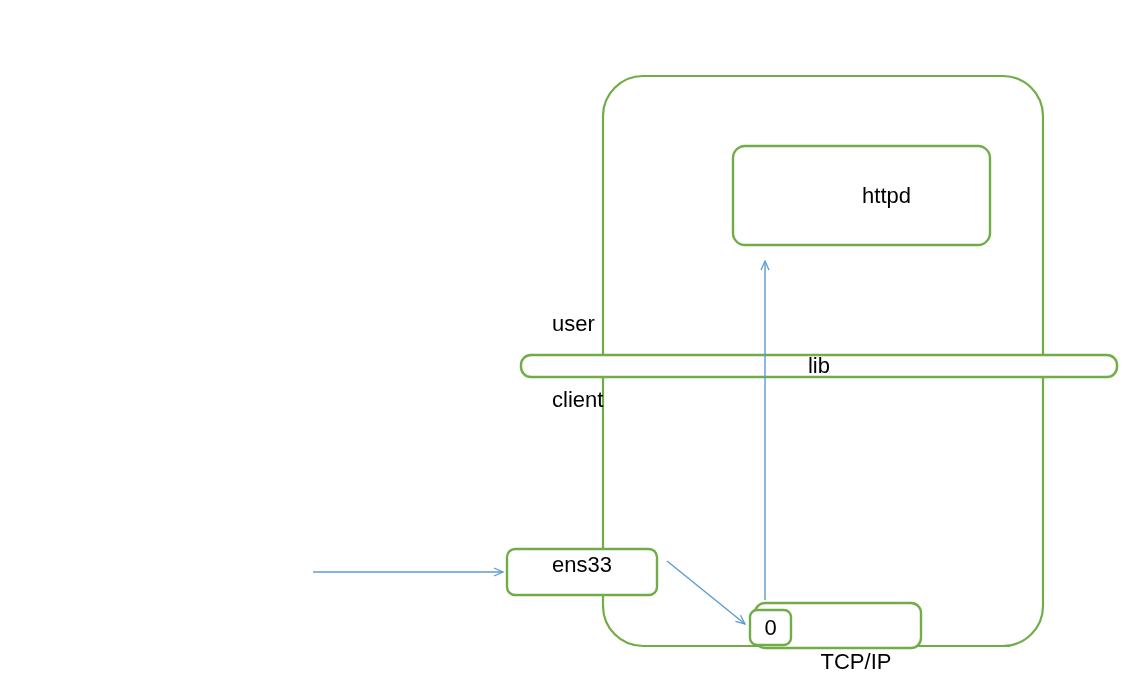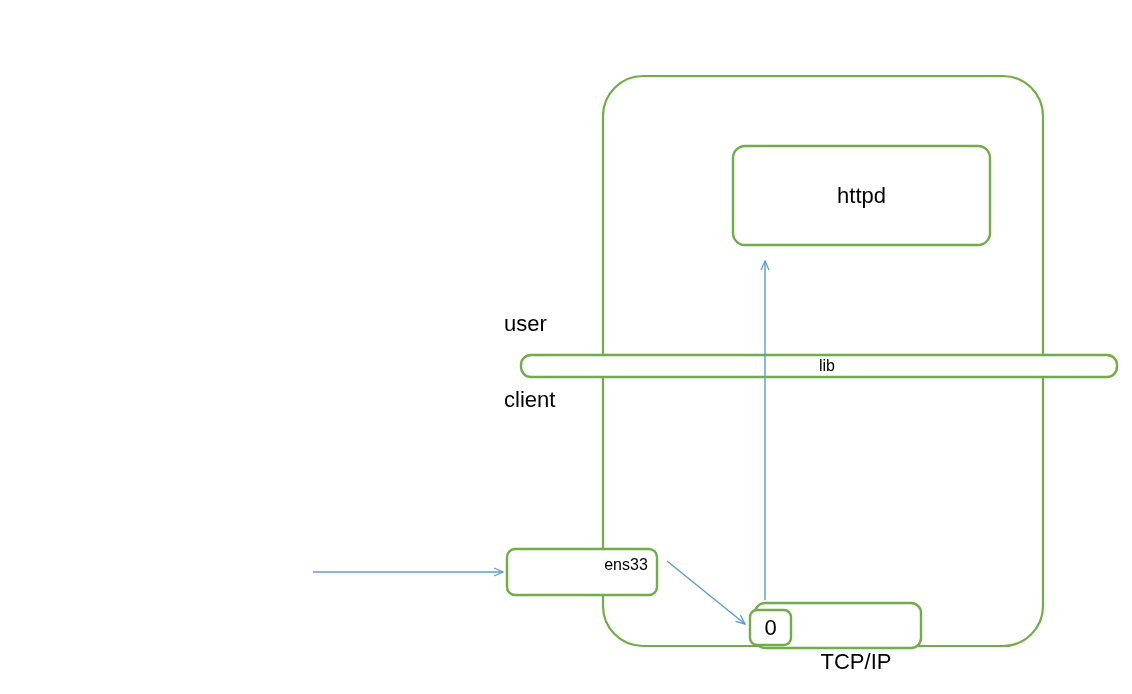--- a/index.html
+++ b/index.html
@@ -32,20 +32,21 @@
     color: #000000;
     font-family: "Liberation Sans", sans-serif;
     white-space: nowrap;
     pointer-events: none;
   }
   .plain-label {
     position: absolute;
     color: #000000;
     font-family: "Liberation Sans", sans-serif;
     white-space: nowrap;
+    margin-left: 48px;
   }
 </style>
 </head>
 <body>
 
 <div id="canvas">
 
   <svg id="diagram-svg" viewBox="0 0 1132 694" xmlns="http://www.w3.org/2000/svg">
     <defs>
       <marker id="arrowOpen" markerWidth="12" markerHeight="12" refX="10" refY="5" orient="auto" markerUnits="userSpaceOnUse">
@@ -66,25 +67,25 @@
     <rect x="750" y="610" width="41" height="35" rx="7" ry="7" fill="#ffffff" stroke="#70ad47" stroke-width="2.4"></rect>
 
     <line x1="313" y1="572" x2="503" y2="572" stroke="#5b9bd5" stroke-width="1.4" marker-end="url(#arrowOpen)"></line>
 
     <line x1="667" y1="561" x2="745" y2="624" stroke="#5b9bd5" stroke-width="1.4" marker-end="url(#arrowOpen)"></line>
 
     <line x1="765" y1="600" x2="765" y2="261" stroke="#5b9bd5" stroke-width="1.4" marker-end="url(#arrowOpen)"></line>
   </svg>
 
 
-  <div class="node-label" style="left:507px; top:549px; width:150px; height:32px; font-size:16px;padding-left:44px;">ens33</div>
+  <div class="node-label" style="left:507px; top:549px; width:150px; height:32px; font-size:22px;">ens33</div>
 
-  <div class="node-label" style="left:733px; top:146px; width:257px; height:99px; font-size:22px;">httpd</div>
+  <div class="node-label" style="left:733px; top:146px; width:307px; height:99px; font-size:22px;">httpd</div>
 
-  <div class="node-label" style="left:521px; top:355px; width:596px; height:22px; font-size:16px;margin-left:8px;">lib</div>
+  <div class="node-label" style="left:521px; top:355px; width:596px; height:22px; font-size:22px;">lib</div>
 
   <div class="node-label" style="left:791px; top:603px; width:130px; height:45px; font-size:22px;margin-top:36px;">TCP/IP</div>
 
   <div class="node-label" style="left:750px; top:610px; width:41px; height:35px; font-size:22px;">0</div>
 
   <div class="plain-label" style="left:504px; top:311px; font-size:22px;">user</div>
 
   <div class="plain-label" style="left:504px; top:387px; font-size:22px;">client</div>
 
 </div>

